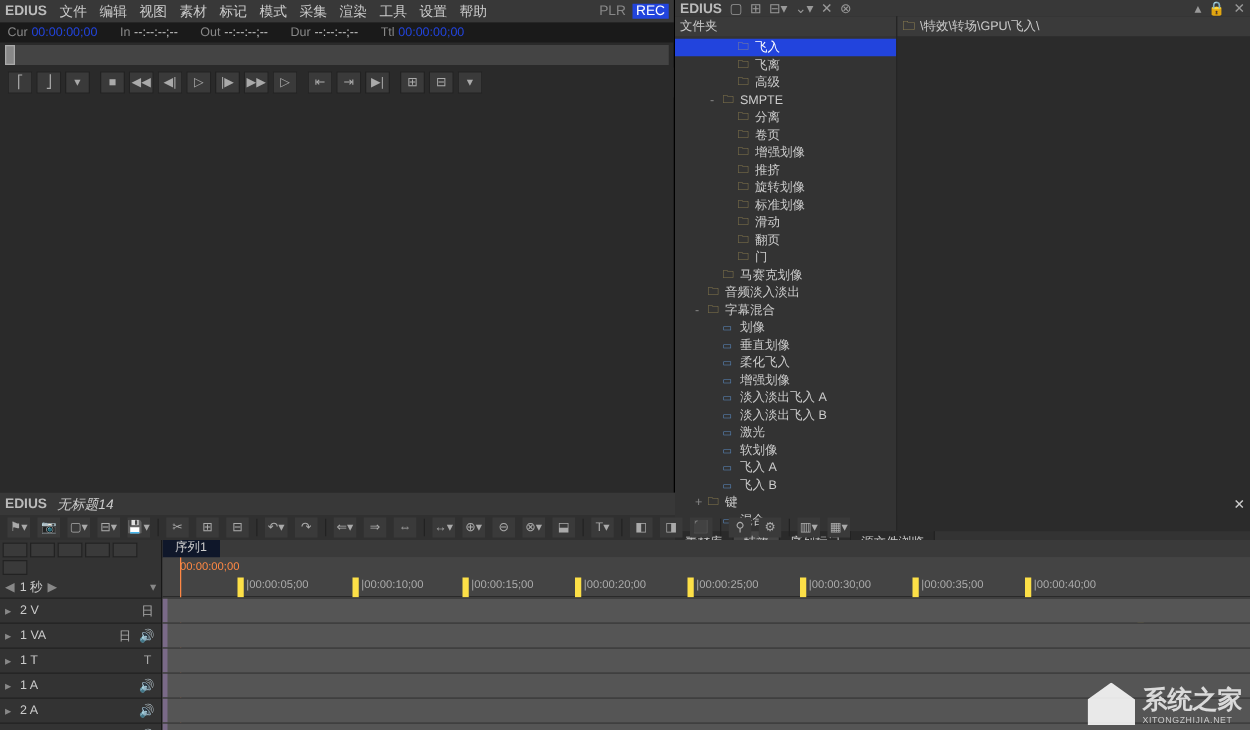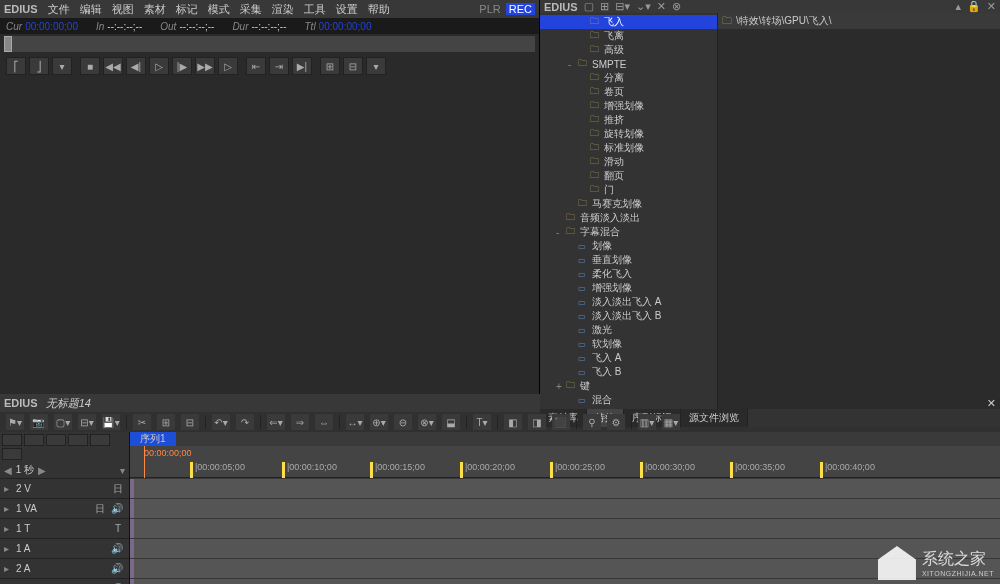--- a/index.html
+++ b/index.html
@@ -12,21 +12,21 @@
 .menubar .menu-item { color: #ccc; cursor: pointer; }
 .menubar .right { margin-left: auto; display: flex; gap: 2px; }
 .menubar .plr { color: #888; padding: 0 3px; }
 .menubar .rec { color: #fff; background: #2244dd; padding: 0 3px; }
 
 .viewer { flex: 1; background: #000; margin: 2px; position: relative; }
 .viewer-frame { position: absolute; left: 8%; top: 6%; right: 8%; bottom: 10%; border: 1px solid #2244dd; }
 .watermark { position: absolute; right: 12%; bottom: 12%; color: #666; font-size: 11px; }
 
 .tc-row { height: 16px; background: #1a1a1a; display: flex; align-items: center; font-size: 10px; padding: 0 6px; gap: 18px; }
-.tc-row span b { color: #888; font-weight: normal; margin-right: 3px; font-style: italic; }
+.tc-row span b { color: #888; font-weight: normal; margin-right: 3px; }
 .tc-row .cur:last-child { color: #2244dd; }
 
 .scrub { height: 16px; background: #444; margin: 2px 4px; position: relative; }
 .scrub-handle { position: absolute; left: 0; top: 0; bottom: 0; width: 8px; background: #888; border: 1px solid #aaa; }
 
 .transport { height: 24px; background: #2a2a2a; display: flex; align-items: center; gap: 8px; padding: 0 6px; }
 .transport .grp { display: flex; gap: 3px; }
 .transport .tbtn { width: 20px; height: 18px; background: #3a3a3a; border: 1px solid #222; display: flex; align-items: center; justify-content: center; color: #aaa; cursor: pointer; font-size: 10px; }
 
 
@@ -69,31 +69,31 @@
 .th-controls .c { width: 20px; height: 12px; background: #3a3a3a; border: 1px solid #222; }
 .th-scale { height: 16px; display: flex; align-items: center; padding: 0 4px; font-size: 10px; gap: 4px; }
 .th-scale .arrow { color: #888; cursor: pointer; }
 .track-row { height: 20px; border-top: 1px solid #222; display: flex; align-items: center; padding: 0 4px; font-size: 10px; gap: 4px; }
 .track-row .exp { color: #888; cursor: pointer; width: 8px; }
 .track-row .name { flex: 1; }
 .track-row .icon { width: 14px; text-align: center; color: #aaa; cursor: pointer; }
 
 .track-body { flex: 1; background: #4a4a4a; position: relative; overflow: hidden; }
 .seq-tab { height: 14px; background: #3a3a3a; display: flex; }
-.seq-tab .tab { padding: 0 10px; background: #1d4ed8; font-size: 10px; line-height: 14px; }
+.seq-tab .tab { padding: 0 10px; background: #0f172a; font-size: 10px; line-height: 14px; }
 .ruler { height: 32px; background: #444; position: relative; border-bottom: 1px solid #222; font-size: 9px; }
-.ruler .tick { position: absolute; top: 16px; color: #aaa; border-left: 3px solid #fde047; padding-left: 2px; height: 16px; }
+.ruler .tick { position: absolute; top: 16px; color: #aaa; border-left: 5px solid #fde047; padding-left: 2px; height: 16px; }
 .playhead { position: absolute; left: 14px; top: 2px; font-size: 9px; color: #ff8844; }
 .playhead-line { position: absolute; left: 14px; top: 14px; bottom: 0; width: 1px; background: #ff8844; }
 .tl-track { height: 20px; border-top: 1px solid #383838; background: #555; position: relative; }
 .tl-track .stripe { position: absolute; left: 0; top: 0; bottom: 0; width: 4px; background: #7a6a88; }
 
 .logo-watermark { position: absolute; right: 6px; bottom: 4px; display: flex; align-items: center; gap: 6px; color: #eee; opacity: 0.87; }
 .logo-watermark .house { width: 38px; height: 34px; background: #fff; clip-path: polygon(50% 0, 100% 40%, 100% 100%, 0 100%, 0 40%); position: relative; }
-.logo-watermark .txt { font-size: 16px; font-weight: normal; }
+.logo-watermark .txt { font-size: 20px; font-weight: bold; }
 .logo-watermark .sub { font-size: 7px; letter-spacing: 0.5px; color: #ddd; }
 </style>
 </head>
 <body>
 
 <div class="top-area">
 
   <div class="preview-panel">
     <div class="menubar">
       <span class="brand">EDIUS</span>
@@ -151,20 +151,21 @@
       <span class="ticon">✕</span>
       <span class="ticon">⊗</span>
       <span class="right">
         <span class="ticon">▴</span>
         <span class="ticon">🔒</span>
         <span class="ticon">✕</span>
       </span>
     </div>
     <div class="ep-body">
       <div class="tree-col">
+        <div class="tree-head">文件夹</div>
         <div class="tree" id="tree">
             <div class="tree-row sel" style="padding-left: 40px;">
               <span class="toggle"></span>
               <span class="folder">🗀</span>
               <span>飞入</span>
             </div>
             <div class="tree-row" style="padding-left: 40px;">
               <span class="toggle"></span>
               <span class="folder">🗀</span>
               <span>飞离</span>

